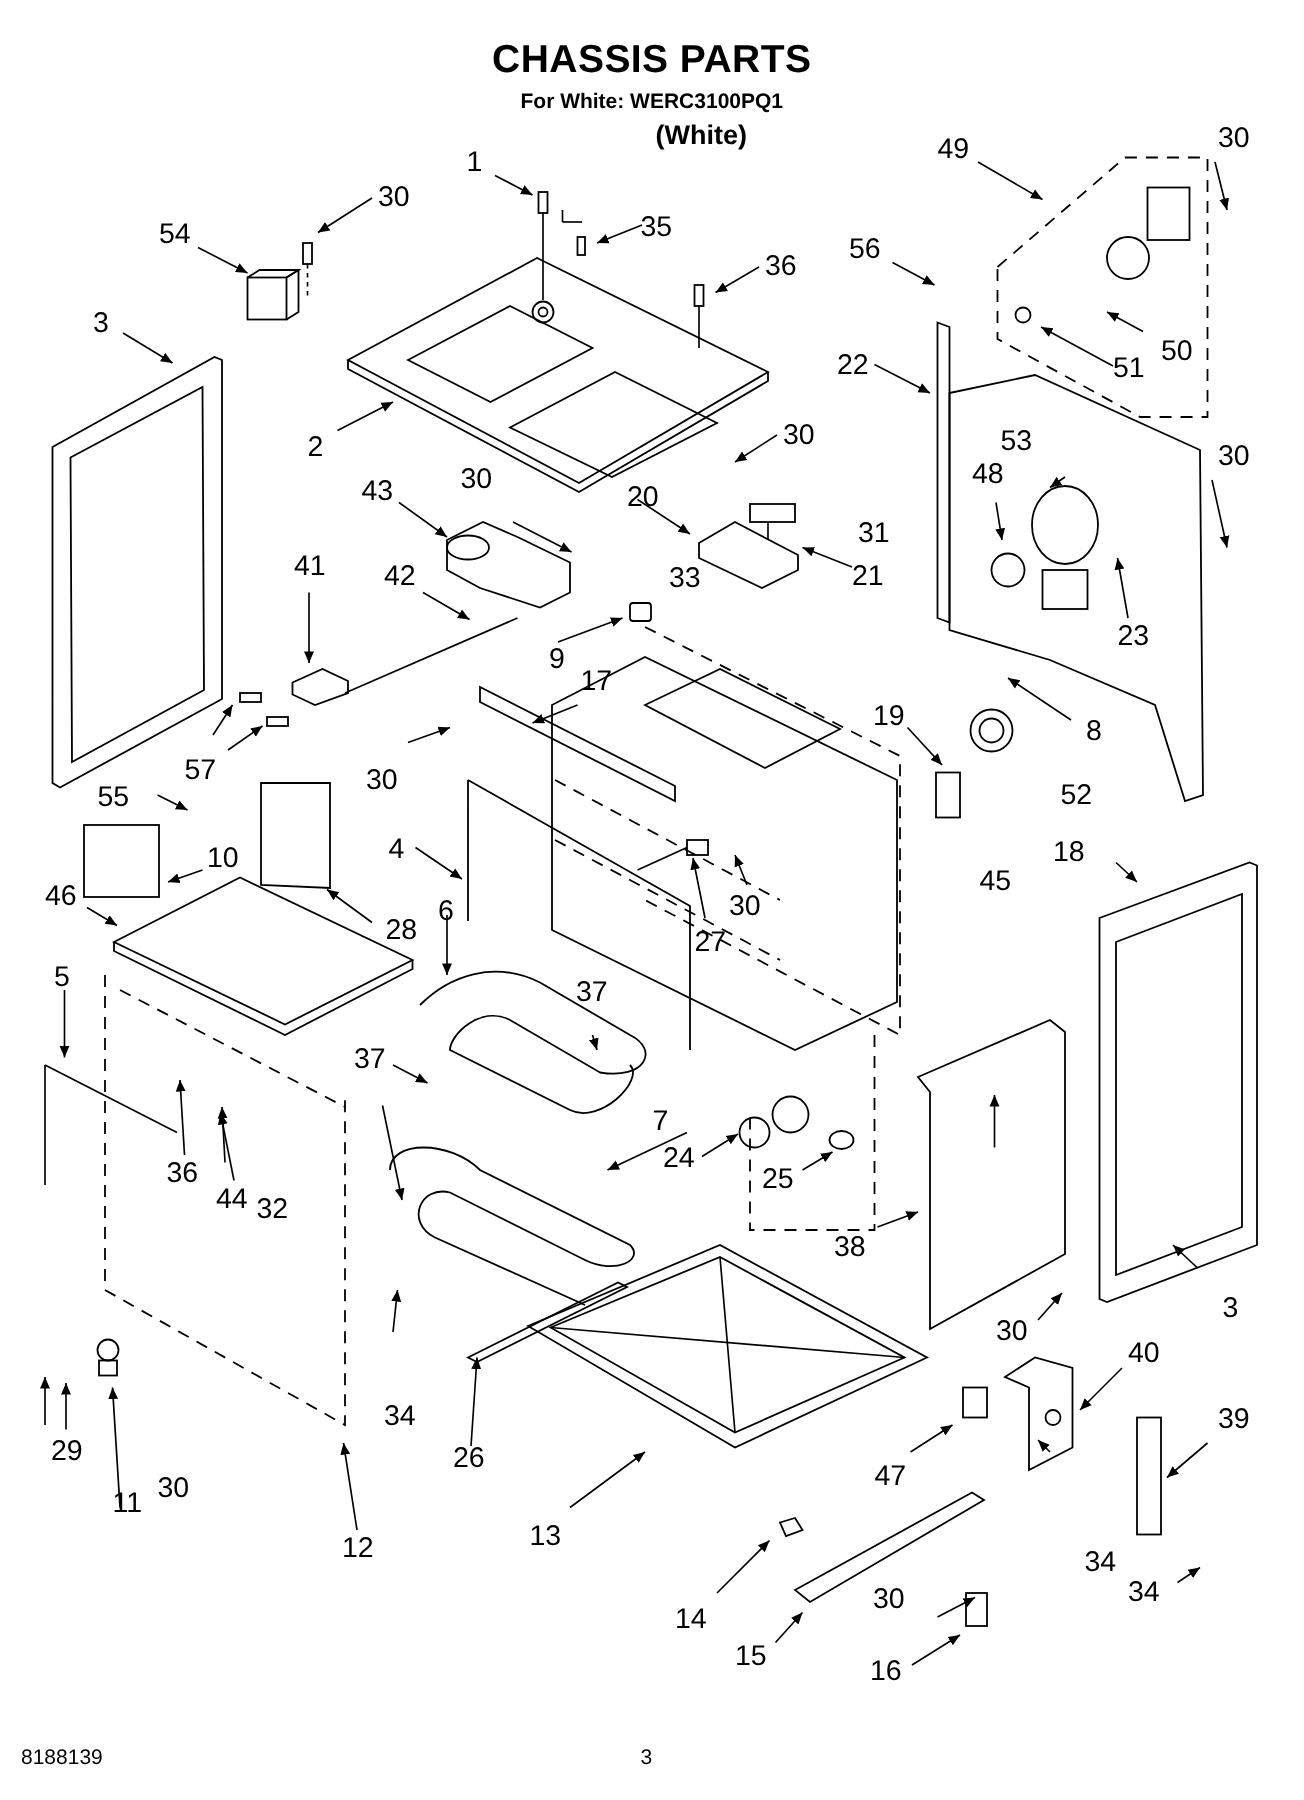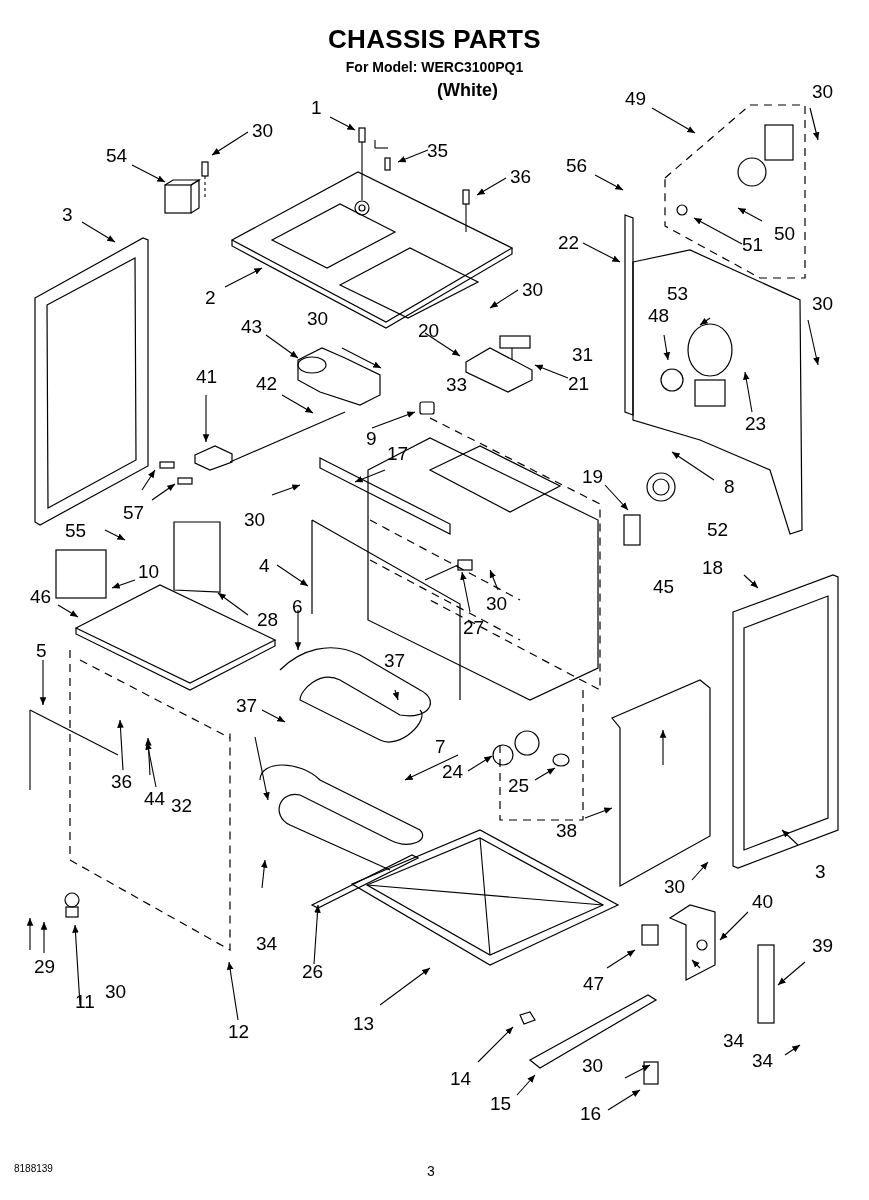--- a/index.html
+++ b/index.html
@@ -1,32 +1,32 @@
 <!DOCTYPE html>
 <html><head>
 <meta charset="utf-8">
 <style>
   html, body { margin:0; padding:0; background:#ffffff; }
   body { width:869px; height:1200px; position:relative; overflow:hidden; font-family:"Liberation Sans", sans-serif; color:#000; }
   .title { position:absolute; left:0; width:869px; top:24px; text-align:center; font-weight:bold; font-size:26px; letter-spacing:0.3px; }
   .subtitle { position:absolute; left:0; width:869px; top:59px; text-align:center; font-weight:bold; font-size:14px; }
   .variant { position:absolute; left:437px; top:80px; font-weight:bold; font-size:18px; }
-  .footer-left { position:absolute; left:14px; top:1163px; font-size:10px; }
+  .footer-left { position:absolute; left:14px; top:1163px; font-size:14px; }
   .footer-center { position:absolute; left:427px; top:1163px; font-size:14px; }
   svg#diagram { position:absolute; left:0; top:0; }
   .lbl { font-family:"Liberation Sans", sans-serif; font-size:19px; fill:#000; }
   .part { fill:none; stroke:#000; stroke-width:1.2; }
   .dash { fill:none; stroke:#000; stroke-width:1.2; stroke-dasharray:8 6; }
   .ldr { stroke:#000; stroke-width:1.1; fill:none; }
 </style>
 </head>
 <body>
 
 <div class="title">CHASSIS PARTS</div>
-<div class="subtitle">For Model: WERC3100PQ1</div>
+<div class="subtitle">For White: WERC3100PQ1</div>
 <div class="variant">(White)</div>
 
 <svg id="diagram" width="869" height="1200" viewBox="0 0 869 1200">
   <defs>
     <marker id="ah" markerWidth="8" markerHeight="8" refX="7" refY="4" orient="auto">
       <path d="M0,1 L7,4 L0,7 z" fill="#000"></path>
     </marker>
   </defs>
 
   <g>

